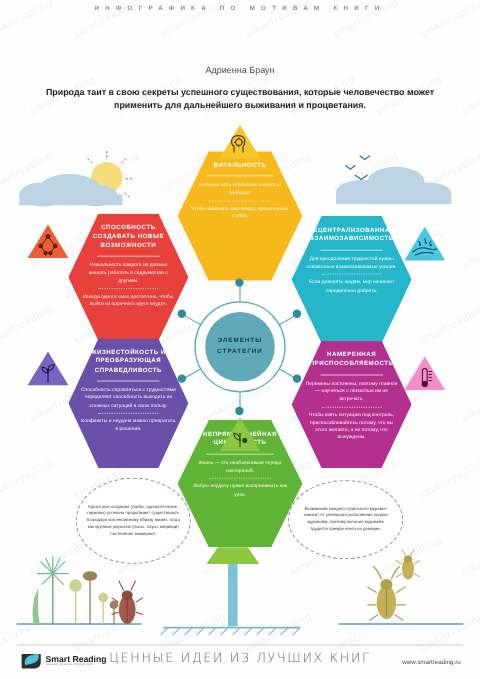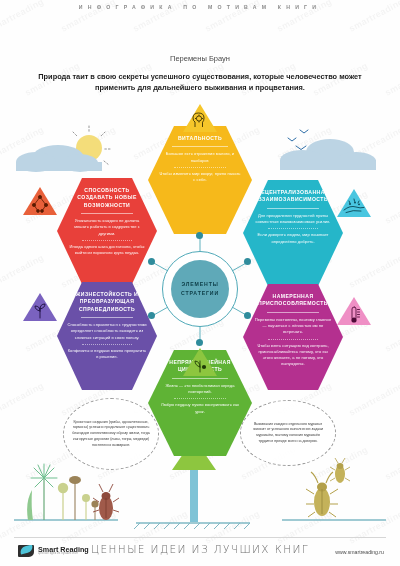--- a/index.html
+++ b/index.html
@@ -246,21 +246,21 @@
       <div class="wm" style="left: 382px; top: 458px;">smartreading</div>
       <div class="wm" style="left: -14px; top: 522px;">smartreading</div>
       <div class="wm" style="left: 58px; top: 522px;">smartreading</div>
       <div class="wm" style="left: 130px; top: 522px;">smartreading</div>
       <div class="wm" style="left: 202px; top: 522px;">smartreading</div>
       <div class="wm" style="left: 274px; top: 522px;">smartreading</div>
       <div class="wm" style="left: 346px; top: 522px;">smartreading</div>
     </div>
 
   <div class="kicker">ИНФОГРАФИКА ПО МОТИВАМ КНИГИ</div>
-  <div class="author">Перемены Браун</div>
+  <div class="author">Адриенна Браун</div>
   <div class="lede">Природа таит в свою секреты успешного существования, которые человечество может применить для дальнейшего выживания и процветания.</div>
 
   <svg class="sky" viewBox="0 0 400 70">
 
     <circle cx="89" cy="30" r="13" fill="#f4dd7a"></circle>
     <g stroke="#6b6b6b" stroke-width="0.7" stroke-linecap="round" stroke-dasharray="1.6 2">
       <line x1="89" y1="8" x2="89" y2="15"></line>
       <line x1="73" y1="14" x2="78" y2="19"></line>
       <line x1="105" y1="14" x2="100" y2="19"></line>
       <line x1="110" y1="31" x2="104" y2="31"></line>

